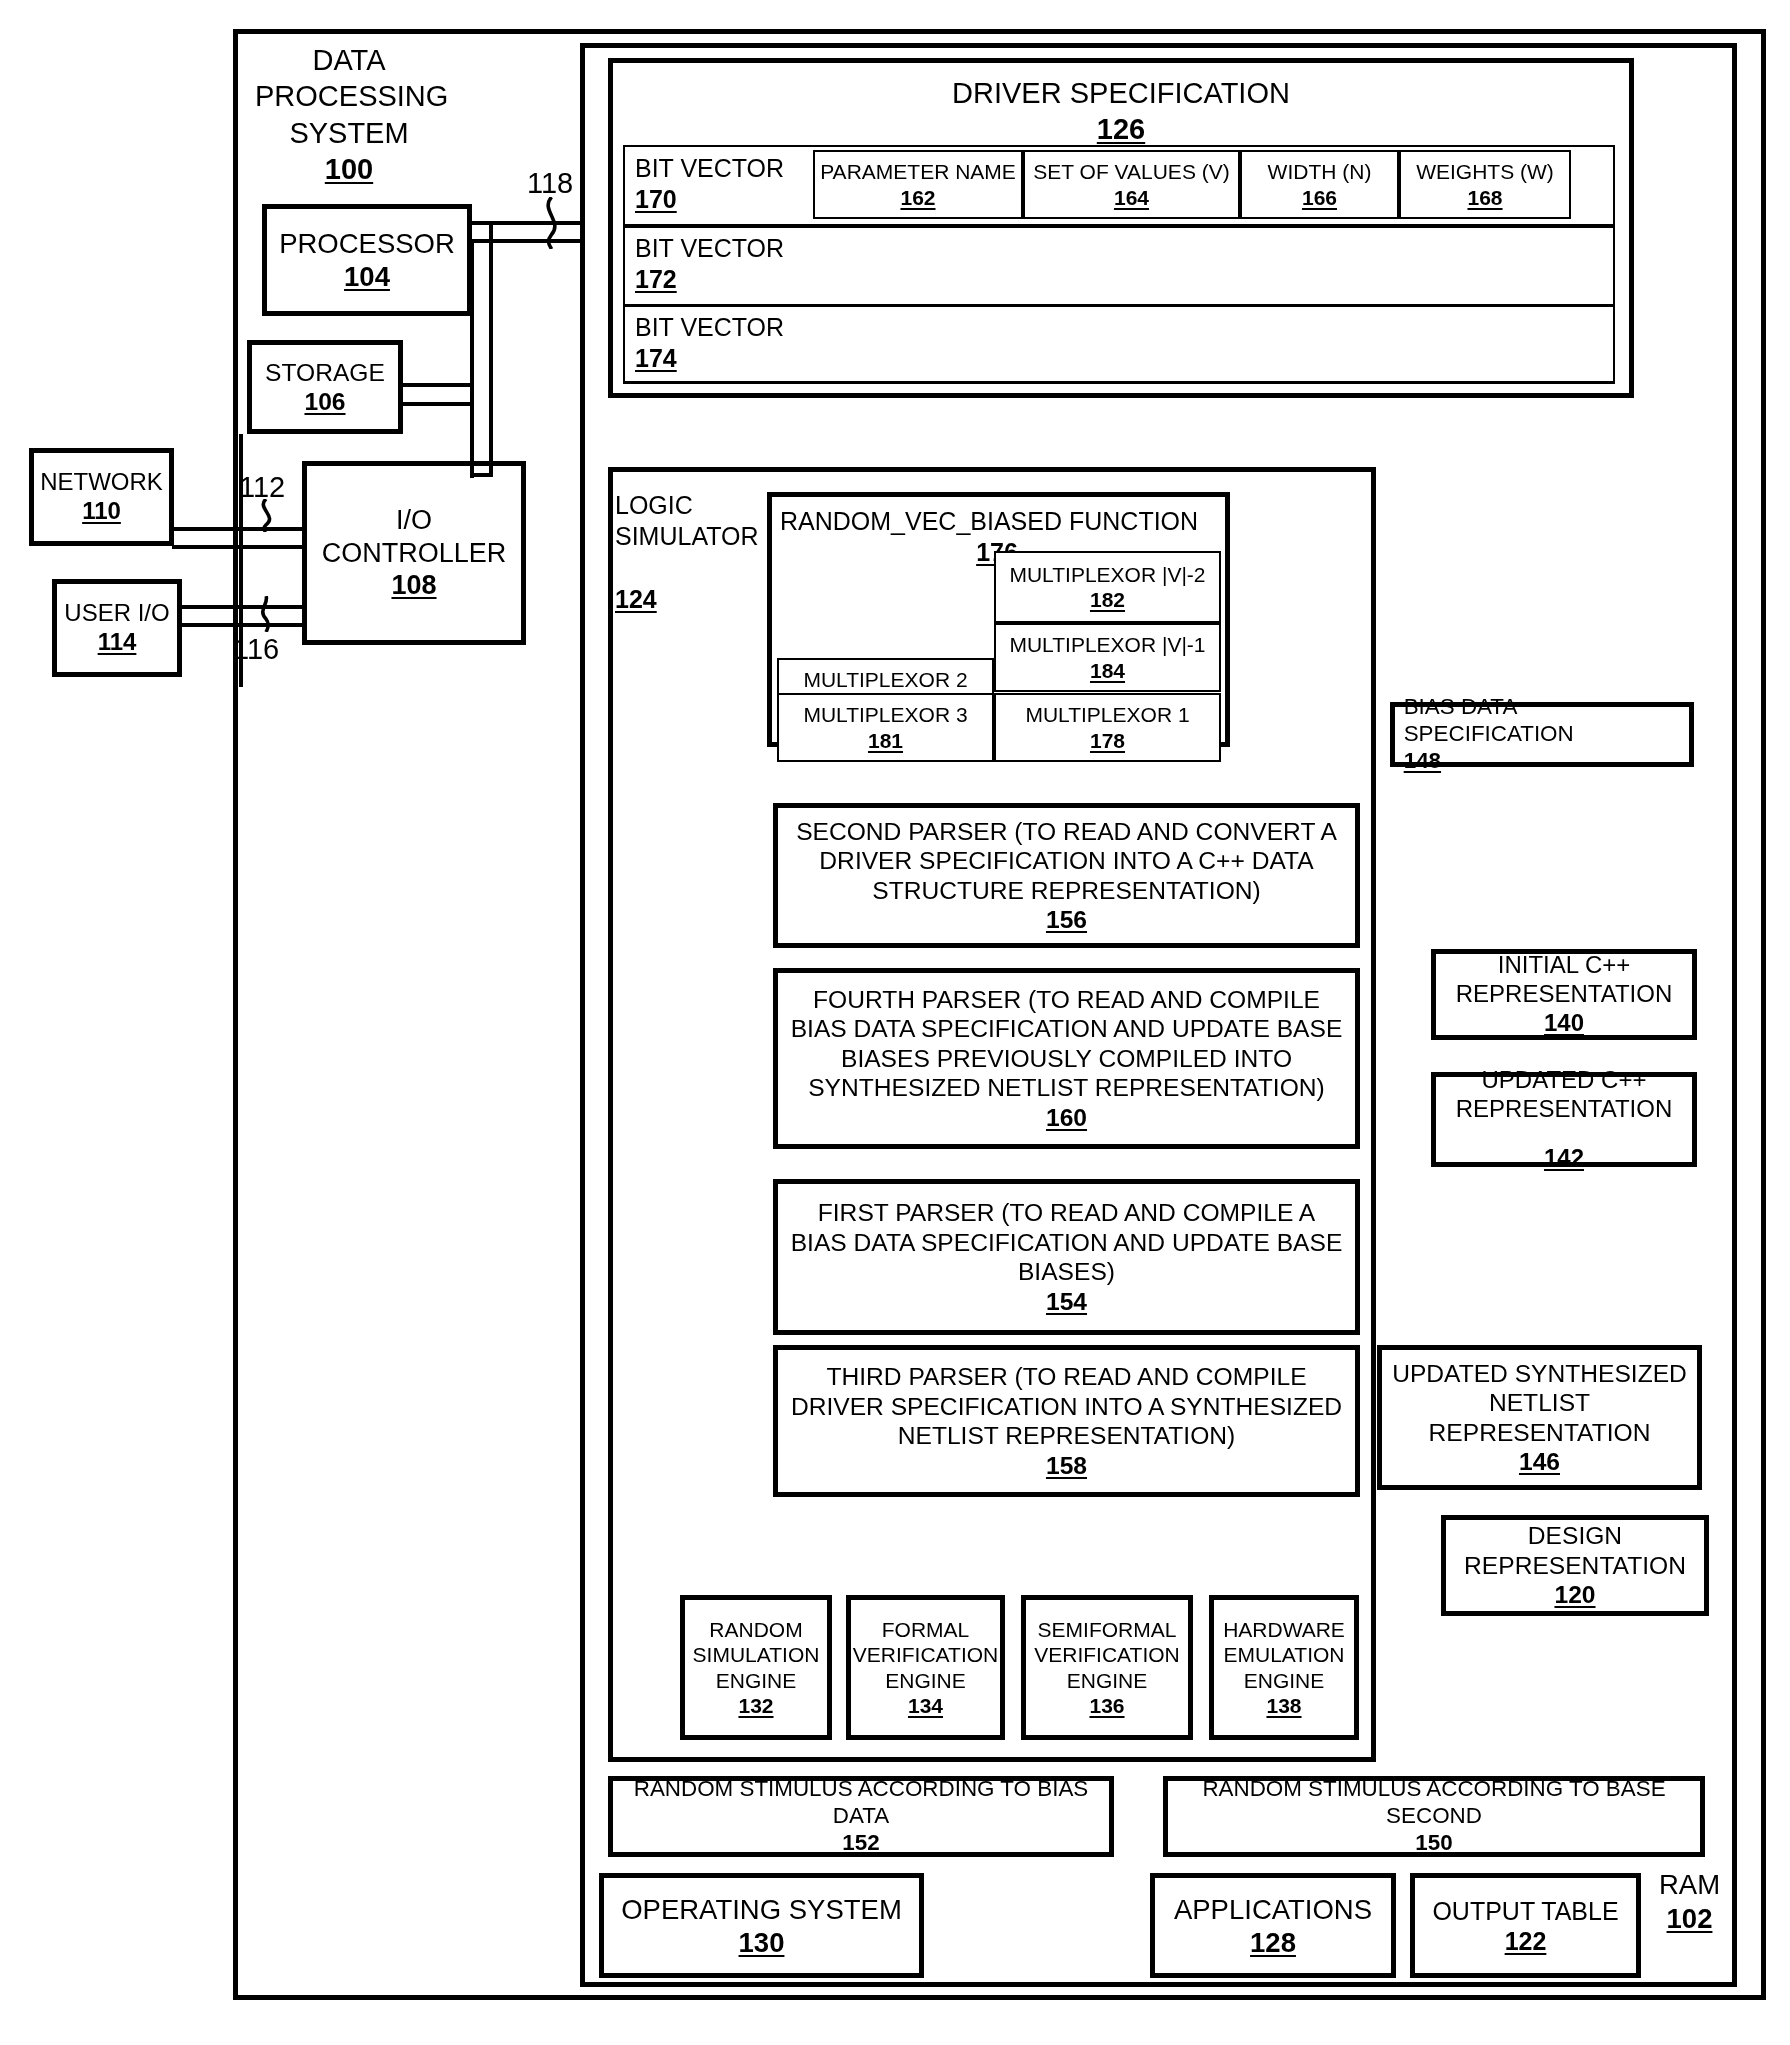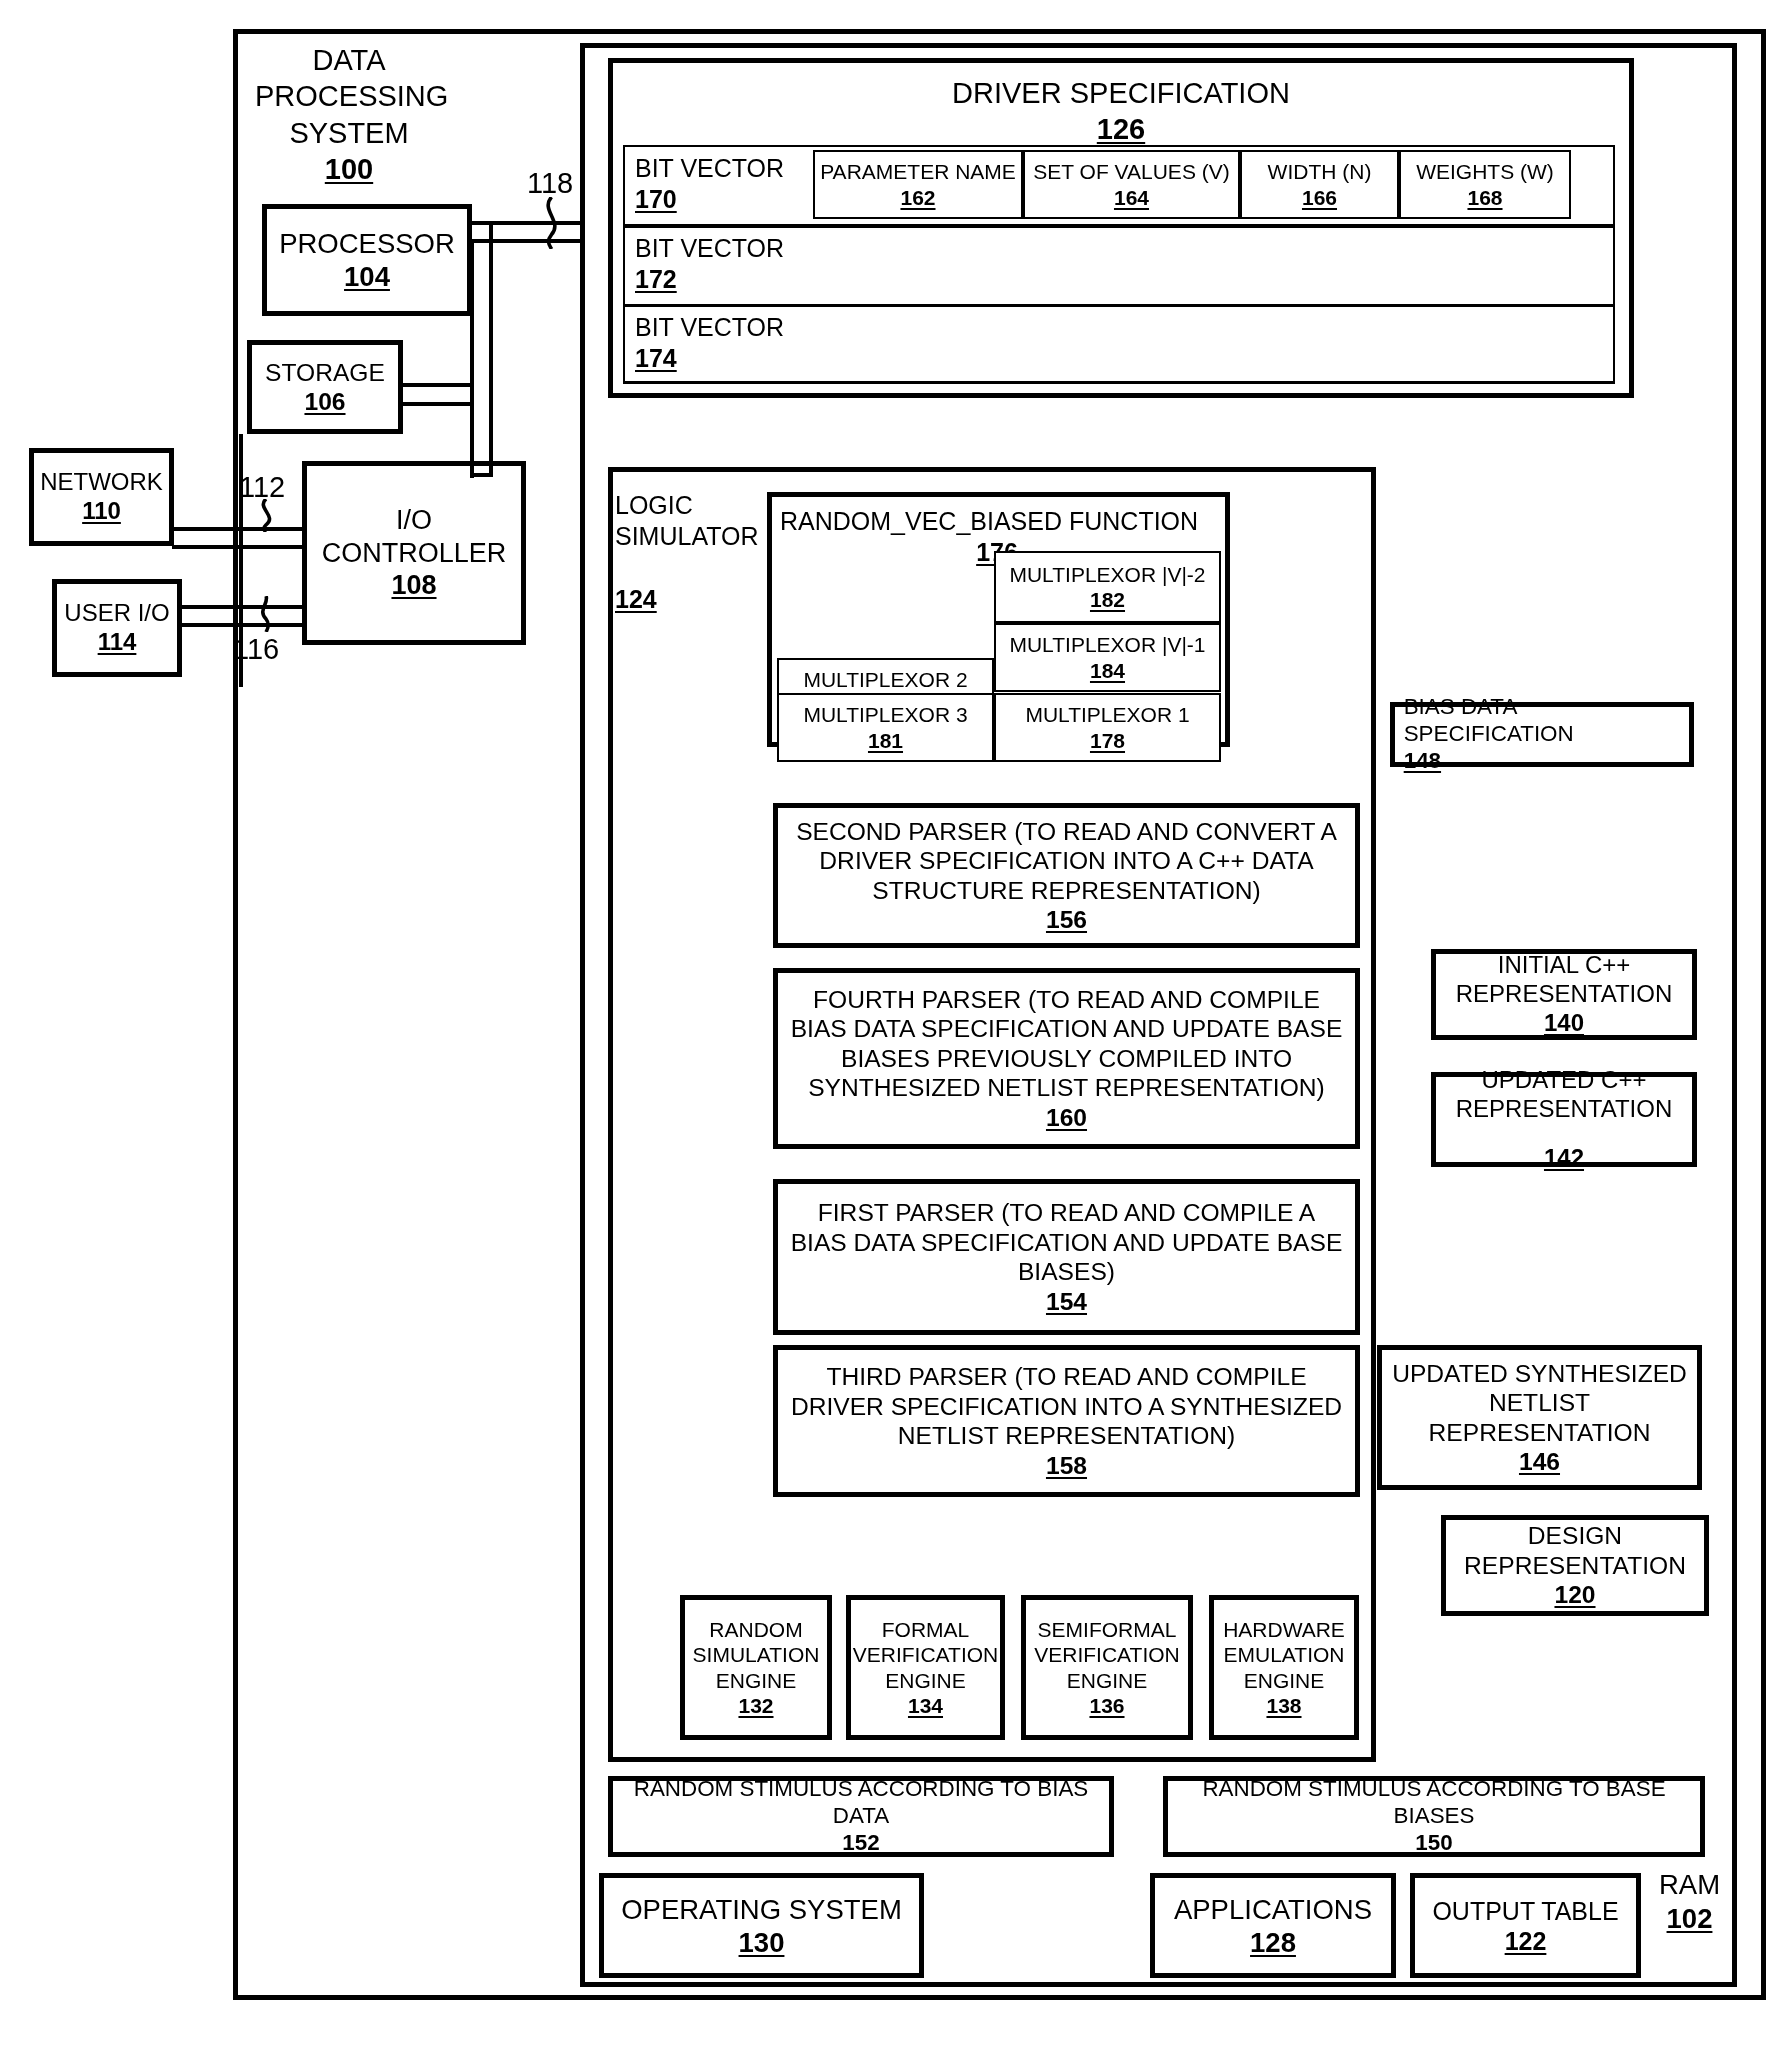--- a/index.html
+++ b/index.html
@@ -252,21 +252,21 @@
     <span>DESIGN REPRESENTATION</span>
     <span class="num">120</span>
   </div>
 
   <div class="box thick" style="left:608px;top:1776px;width:506px;height:81px;font-size:22.4px;padding:0 7.2px;">
     <span>RANDOM STIMULUS ACCORDING TO BIAS DATA</span>
     <span class="num">152</span>
   </div>
 
   <div class="box thick" style="left:1163px;top:1776px;width:542px;height:81px;font-size:22.4px;padding:0 7.2px;">
-    <span>RANDOM STIMULUS ACCORDING TO BASE BIASES</span>
+    <span>RANDOM STIMULUS ACCORDING TO BASE SECOND</span>
     <span class="num">150</span>
   </div>
 
   <div class="box thick" style="left:599px;top:1873px;width:325px;height:105px;font-size:27.5px;">
     <span>OPERATING SYSTEM</span>
     <span class="num">130</span>
   </div>
 
   <div class="box thick" style="left:1150px;top:1873px;width:246px;height:105px;font-size:27.5px;">
     <span>APPLICATIONS</span>

